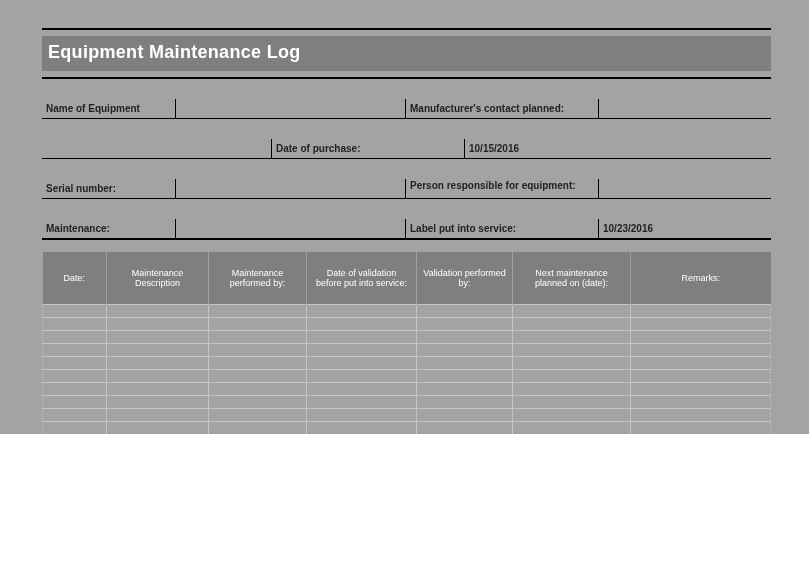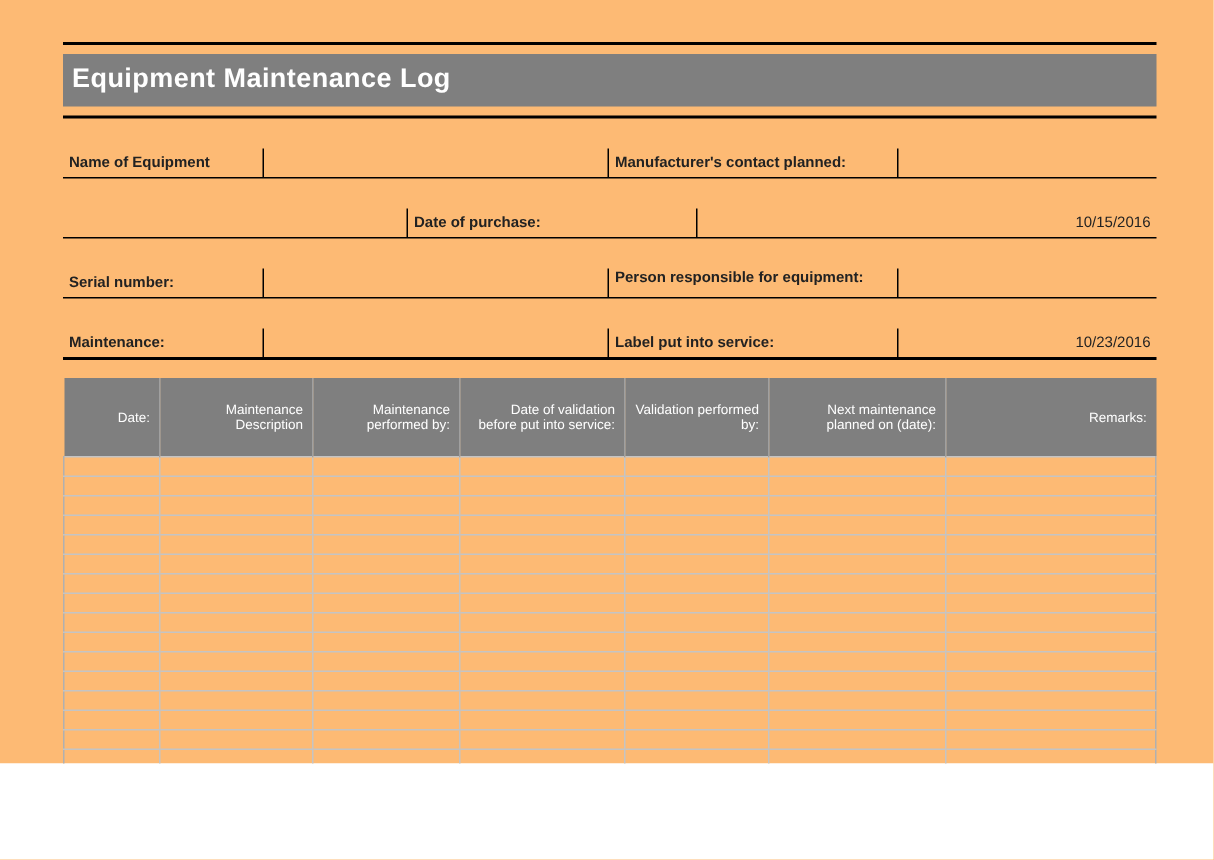--- a/index.html
+++ b/index.html
@@ -6,23 +6,23 @@
   body {
     margin: 0;
     padding: 0;
     background: #fff;
     font-family: Arial, sans-serif;
     font-size: 11px;
     color: #222;
   }
   .page {
     width: 809px;
-    height: 509px;
+    height: 434px;
     padding: 28px 38px 20px 42px;
-    background: #fdba74;
+    background: #a3a3a3;
   }
   .top-rule {
     border-top: 2px solid #000;
     margin-bottom: 6px;
   }
   .title-bar {
     background: #7f7f7f;
     color: #fff;
     font-weight: bold;
     font-size: 18px;
@@ -46,36 +46,36 @@
     padding: 1px 4px;
     font-size: 10px;
     font-weight: bold;
     overflow: hidden;
     margin-top: 20px;
   }
   .info-cell:last-child { border-right: none; }
   .cell-a { width: 134px; }
   .cell-b { width: 230px; font-weight: normal; }
   .cell-c { width: 193px; }
-  .cell-d { flex: 1; font-weight: normal; font-size: 10px; text-align: right; }
+  .cell-d { flex: 1; font-weight: bold; font-size: 10px; }
   .two-line { line-height: 11px; padding-top: 1px; }
 
   .spacer { height: 12px; }
 
   .log-table {
     width: 100%;
     border-collapse: collapse;
     table-layout: fixed;
   }
   .log-table th {
     background: #7f7f7f;
     color: #fff;
     font-weight: normal;
     font-size: 9px;
-    text-align: right;
+    text-align: center;
     vertical-align: middle;
     padding: 6px 6px;
     border-right: 1px solid #a0a0a0;
     height: 52px;
   }
   .log-table th:last-child { border-right: none; }
   .log-table td {
     border: 1px solid #c4c4c4;
     height: 13px;
     padding: 0;

